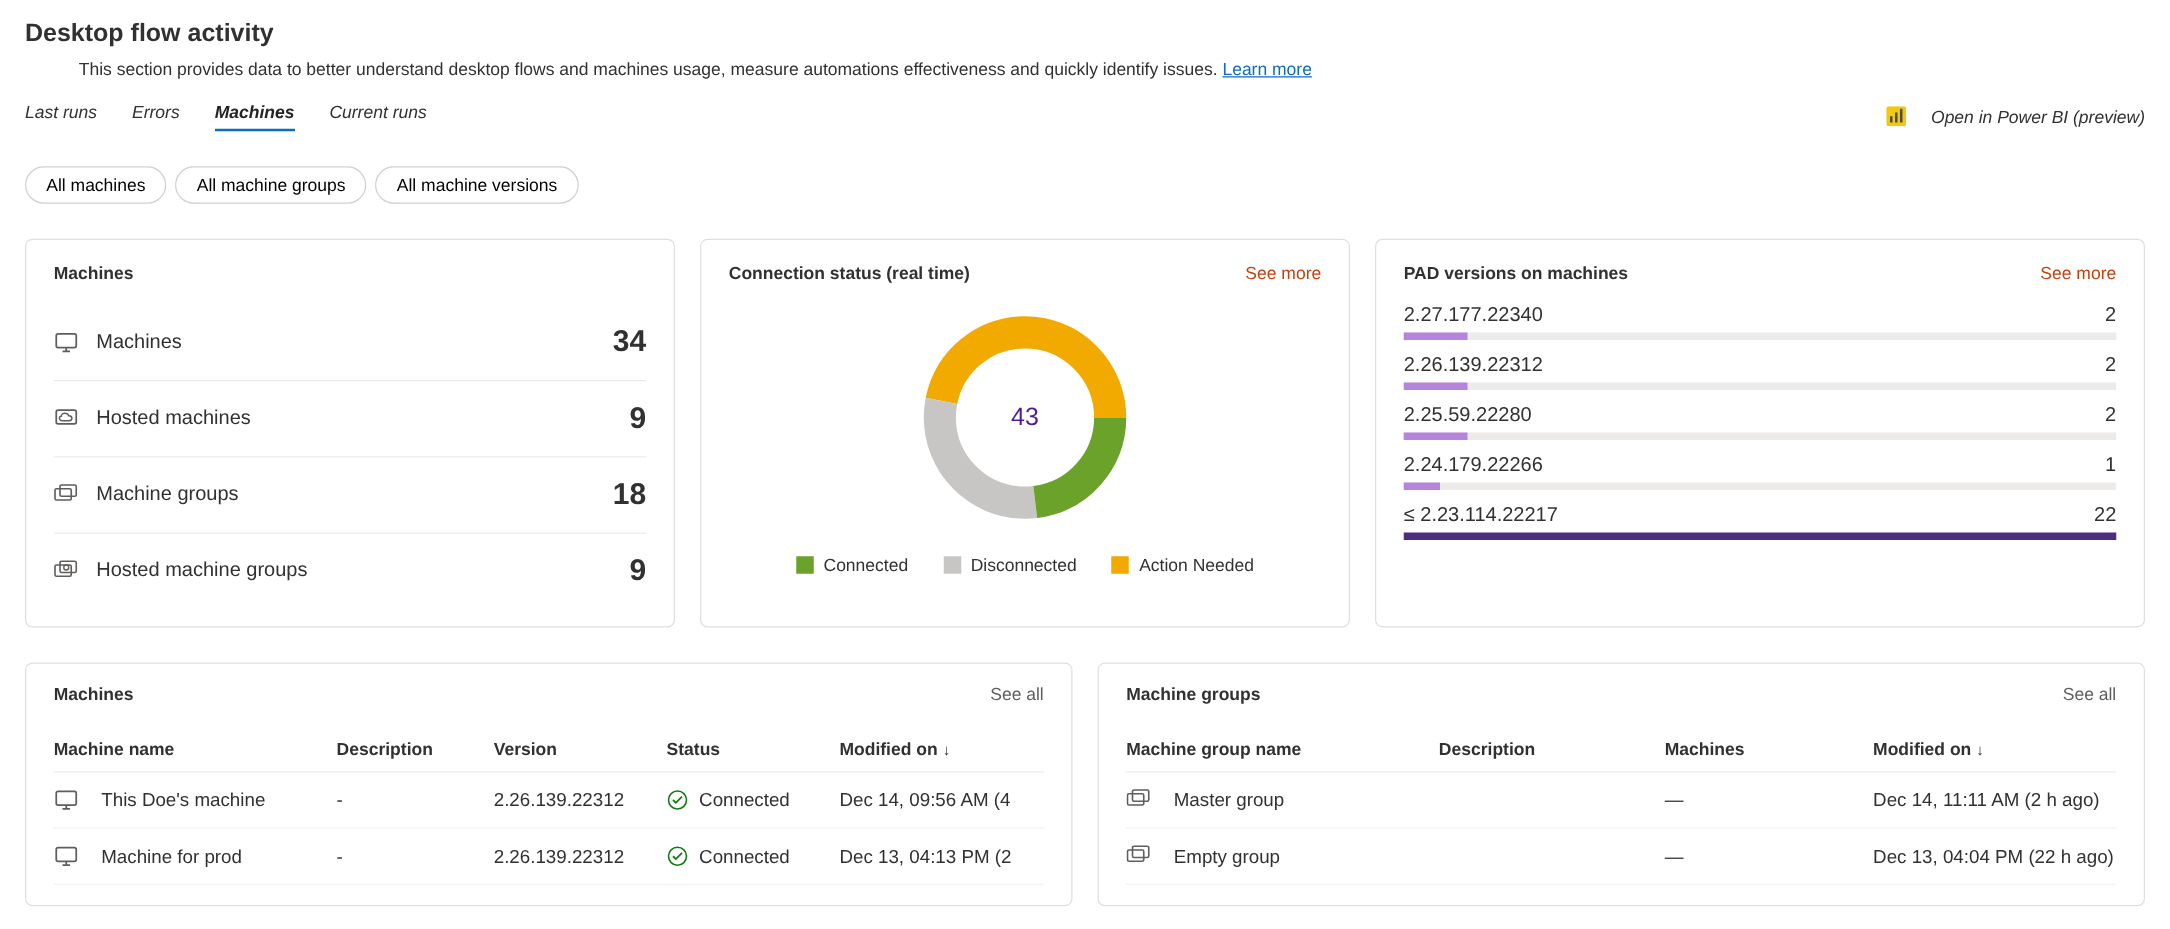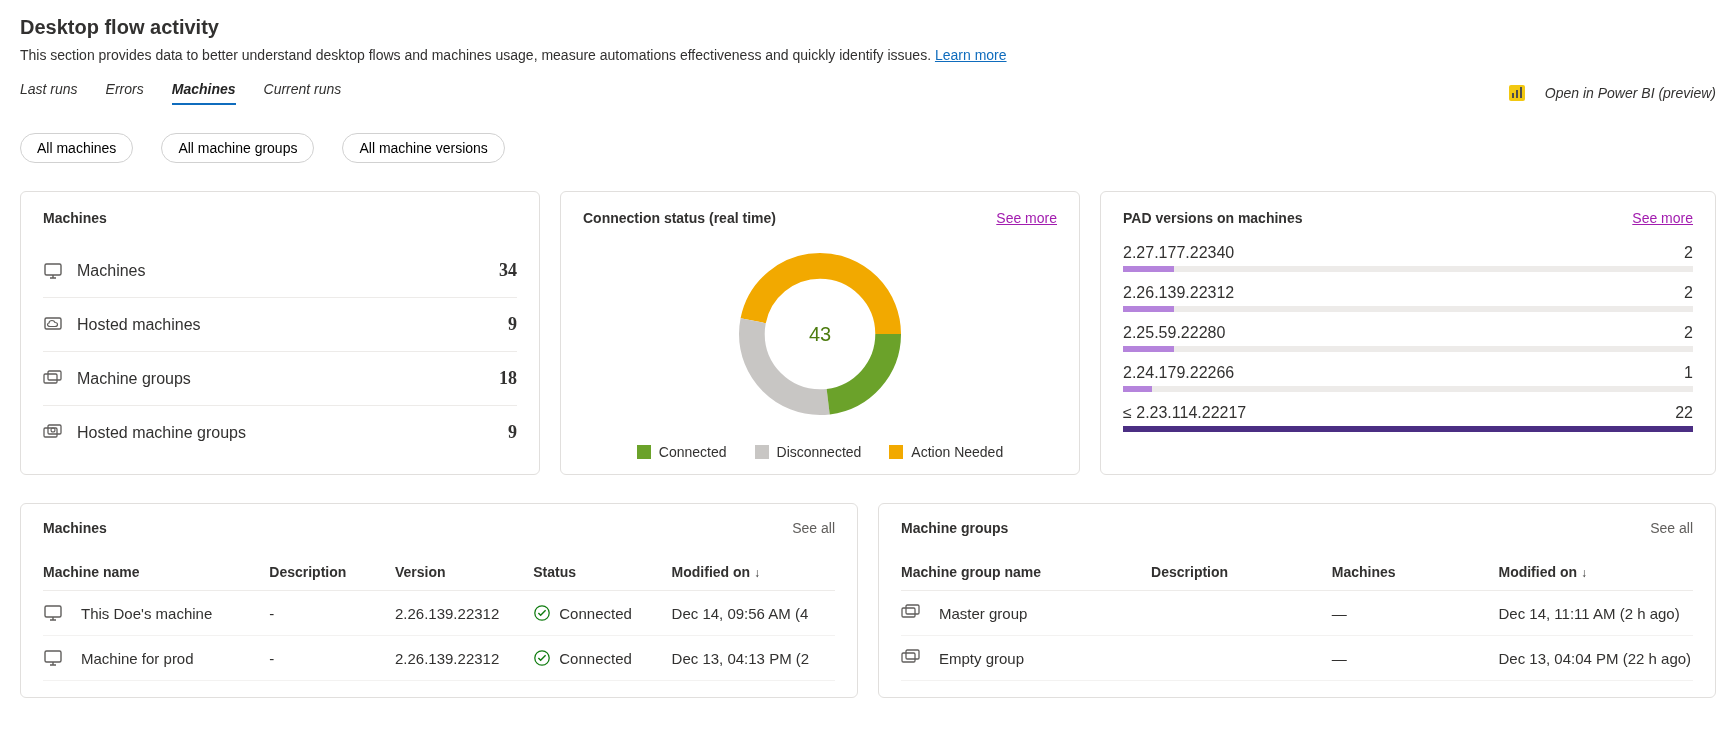--- a/index.html
+++ b/index.html
@@ -5,68 +5,68 @@
   * { box-sizing: border-box; margin: 0; padding: 0; }
   body {
     font-family: "Segoe UI", -apple-system, sans-serif;
     font-size: 14px;
     color: #323130;
     background: #fff;
     padding: 16px 20px;
     width: 1736px;
   }
   .page-title { font-size: 20px; font-weight: 600; margin-bottom: 8px; }
-  .page-subtitle { font-size: 14px; color: #323130; margin-bottom: 18px; }
+  .page-subtitle { font-size: 14px; color: #323130; margin-bottom: 18px; margin-left: 43px; }
   .learn-more { color: #0F6CBD; text-decoration: underline; cursor: pointer; }
 
   .topbar { display: flex; align-items: center; justify-content: space-between; margin-bottom: 28px; font-style: italic; }
   .tabs { display: flex; gap: 28px; }
   .tab { font-size: 14px; color: #323130; padding-bottom: 6px; cursor: pointer; }
   .tab.active { font-weight: 600; border-bottom: 2px solid #0F6CBD; color: #242424; }
   .powerbi-link { display: flex; align-items: center; gap: 20px; font-size: 14px; cursor: pointer; }
   .pbi-icon { width: 16px; height: 16px; display: inline-block; }
 
-  .filter-row { display: flex; gap: 28px; margin-bottom: 28px; align-items: center; }
+  .filter-row { display: flex; gap: 7px; margin-bottom: 28px; align-items: center; }
   .filter-pill {
     border: 1px solid #D1D1D1;
     border-radius: 16px;
     padding: 6px 16px;
     font-size: 14px;
     background: #fff;
     cursor: pointer;
   }
 
   .cards-row { display: grid; grid-template-columns: 520px 520px 1fr; gap: 20px; margin-bottom: 28px; }
   .card {
     border: 1px solid #E1DFDD;
     border-radius: 6px;
     padding: 18px 22px 14px 22px;
     background: #fff;
   }
   .card-header { display:flex; justify-content: space-between; align-items: center; margin-bottom: 18px;}
   .card-title { font-size: 14px; font-weight: 600; }
-  .see-more { color: #a21caf; text-decoration: underline; font-size: 14px; cursor: pointer; }
+  .see-more { color: #c2410c; font-size: 14px; cursor: pointer; }
 
   .stat-list { display: flex; flex-direction: column; }
   .stat-row {
     display: flex; align-items: center; justify-content: space-between;
     padding: 16px 0; border-bottom: 1px solid #EDEBE9;
   }
   .stat-list .stat-row:last-child { border-bottom: none; }
   .stat-left { display: flex; align-items: center; gap: 14px; }
   .stat-icon { width: 20px; height: 20px; color: #605E5C; }
   .stat-label { font-size: 16px; }
-  .stat-value { font-size: 18px; font-weight: 600; font-family: Liberation Serif, serif; }
+  .stat-value { font-size: 24px; font-weight: 600; }
 
   .donut-wrap { display:flex; flex-direction:column; align-items:center; }
   .donut { position: relative; width: 180px; height: 180px; }
   .donut-center {
     position: absolute; top:0; left:0; width:100%; height:100%;
     display:flex; align-items:center; justify-content:center;
-    font-size: 20px; color:#4d7c0f;
+    font-size: 20px; color:#4c1d95;
   }
   .legend { display:flex; gap: 28px; margin-top: 20px; font-size: 14px;}
   .legend-item { display:flex; align-items:center; gap:8px; }
   .swatch { width:14px; height:14px; display:inline-block; }
 
   .version-list { display:flex; flex-direction:column; gap: 12px; }
   .version-row { display:flex; flex-direction:column; gap:4px; }
   .version-head { display:flex; justify-content:space-between; font-size:16px; }
   .vbar { height:6px; background:#EDEBE9; }
   .vbar-fill { height:100%; }

